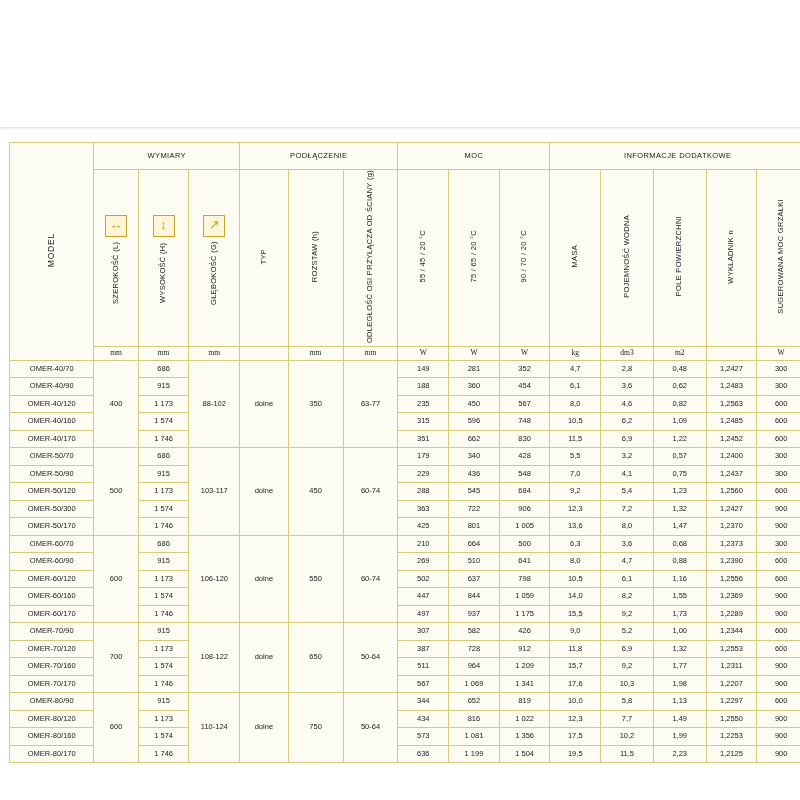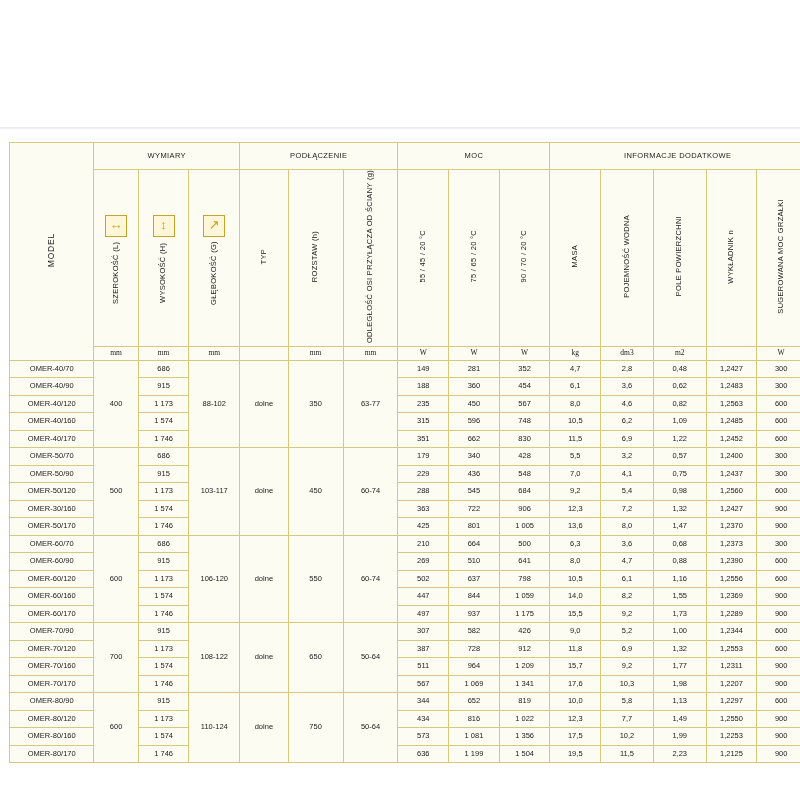--- a/index.html
+++ b/index.html
@@ -327,26 +327,26 @@
           <td>300</td>
         </tr>
         <tr class="data">
           <td class="model-cell">OMER-50/120</td>
           <td>1 173</td>
           <td>288</td>
           <td>545</td>
           <td>684</td>
           <td>9,2</td>
           <td>5,4</td>
-          <td>0,98</td>
+          <td>1,23</td>
           <td>1,2560</td>
           <td>600</td>
         </tr>
         <tr class="data">
-          <td class="model-cell">OMER-30/160</td>
+          <td class="model-cell">OMER-50/300</td>
           <td>1 574</td>
           <td>363</td>
           <td>722</td>
           <td>906</td>
           <td>12,3</td>
           <td>7,2</td>
           <td>1,32</td>
           <td>1,2427</td>
           <td>900</td>
         </tr>

